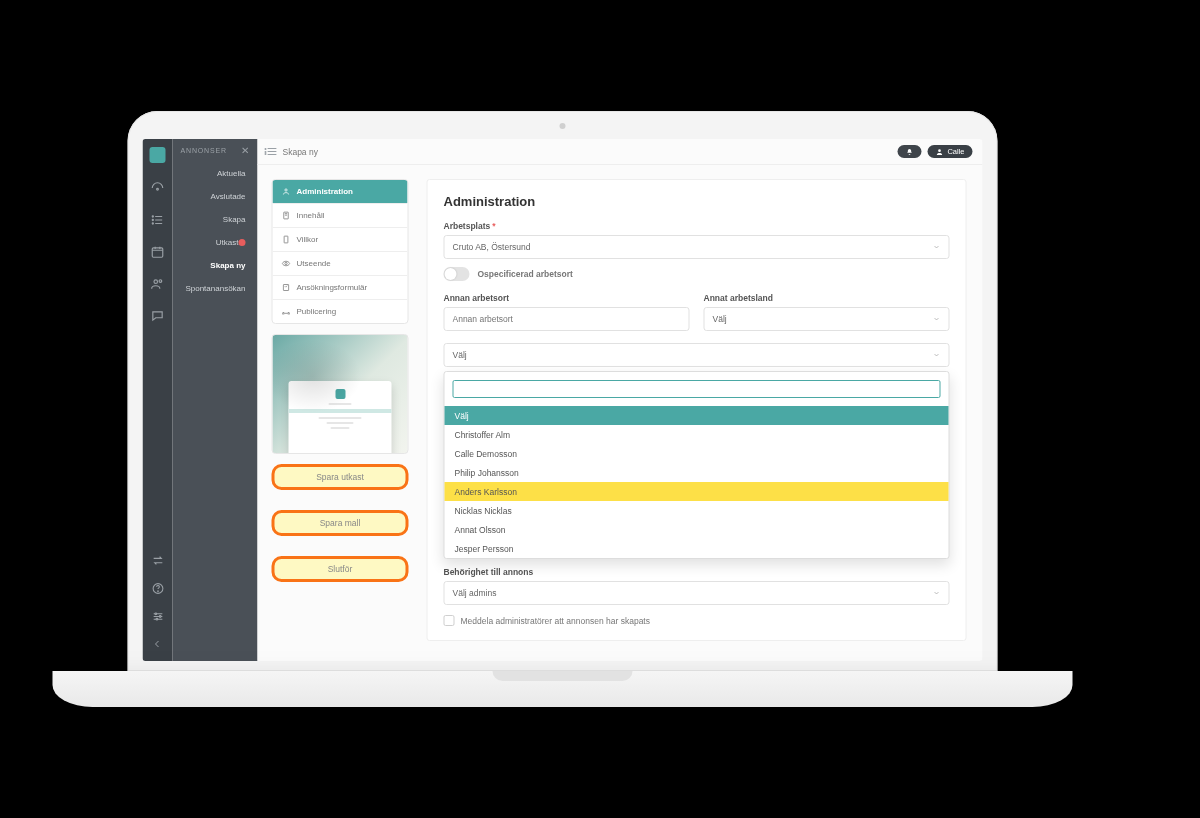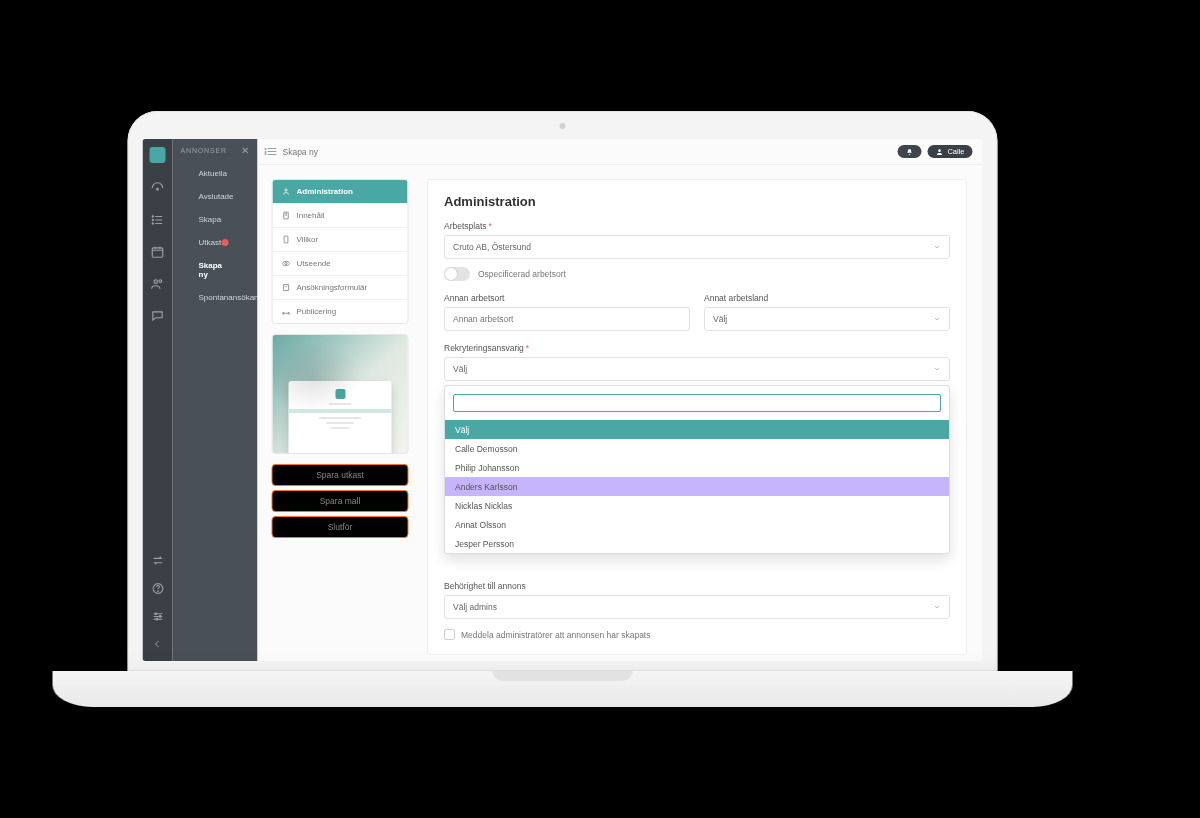--- a/index.html
+++ b/index.html
@@ -31,21 +31,21 @@
   .rail { width:30px; background:#3a4046; display:flex; flex-direction:column; align-items:center; padding-top:8px; gap:18px; }
   .rail .logo { width:16px;height:16px;border-radius:3px;background:#4aa8a4; }
   .rail-icon { width:14px;height:14px; color:#9aa0a6; display:flex;align-items:center;justify-content:center;}
   .rail-spacer{flex:1}
   .rail-bottom{display:flex;flex-direction:column;align-items:center;gap:14px;padding-bottom:10px;color:#9aa0a6}
 
   .nav { width:85px; background:#4a5057; color:#cfd3d7; font-size:8px; display:flex; flex-direction:column; }
   .nav-header{display:flex;align-items:center;justify-content:space-between;padding:6px 8px;color:#9aa0a6;}
   .nav-title{letter-spacing:.12em;font-size:7px}
   .nav-close{font-size:10px;cursor:pointer}
-  .nav-item{padding:7px 26px;display:flex;align-items:center;justify-content:flex-start;cursor:pointer}
+  .nav-item{padding:7px 12px;display:flex;align-items:center;justify-content:flex-end;cursor:pointer}
   .nav-item.active{color:#fff;font-weight:600}
   .nav-dot{width:7px;height:7px;border-radius:50%;background:#e85d5d}
 
   .main { flex:1; background:#fbfbfb; display:flex; flex-direction:column; min-width:0;}
   .topbar{height:26px;border-bottom:1px solid #eee;display:flex;align-items:center;justify-content:space-between;padding:0 10px;font-size:8.5px;color:#777}
   .topbar-left{display:flex;align-items:center;gap:6px}
   .icon-dots{display:inline-flex;flex-direction:column;gap:1.5px}
   .icon-dots span{width:9px;height:1.3px;background:#9aa0a6;border-radius:1px;position:relative}
   .icon-dots span::before{content:"";position:absolute;left:-3px;top:-0.2px;width:2px;height:2px;border-radius:50%;background:#9aa0a6}
   .pill{display:inline-flex;align-items:center;gap:4px;background:#3a4046;color:#fff;border-radius:10px;padding:2px 8px;font-size:7.5px}
@@ -61,47 +61,47 @@
   .step.active{background:#4aa8a4;color:#fff;font-weight:600}
   .step-ico{width:9px;height:9px;display:inline-block}
 
   .preview{width:100%;height:120px;border-radius:4px;background:linear-gradient(135deg,#6aa9a5 0%,#dfe9e1 55%,#f2f4ee 100%);position:relative;overflow:hidden;border:1px solid #e6e6e6}
   .preview::after{content:"";position:absolute;inset:0;background:radial-gradient(80px 60px at 30% 35%, rgba(0,0,0,.12), transparent 60%)}
   .preview-card{position:absolute;left:16px;right:16px;bottom:-6px;height:78px;background:#fff;border-radius:3px;box-shadow:0 4px 10px rgba(0,0,0,.15);padding:8px 12px}
   .preview-card .pc-logo{width:10px;height:10px;border-radius:2px;background:#4aa8a4;margin:0 auto 4px auto}
   .preview-card .pc-bar{height:2px;background:#e6e6e6;border-radius:1px;margin:2px auto}
   .preview-card .pc-hl{height:4px;background:#cfe8e4;margin:4px -12px;}
 
-  .btn{border:1px solid #f97316;border-radius:4px;background:#000000;color:#888;font-size:8.5px;padding:5px 0;text-align:center;cursor:pointer}
-  .btn + .btn{margin-top:4px}
+  .btn{border:3px solid #f97316;border-radius:10px;background:#fef9c3;color:#888;font-size:8.5px;padding:5px 0;text-align:center;cursor:pointer}
+  .btn + .btn{margin-top:20px}
 
   .content{flex:1;padding:14px 16px 0 4px;overflow:auto;min-width:0}
   .card{background:#fff;border:1px solid #eee;border-radius:3px;padding:14px 16px;margin-bottom:12px}
   .h1{font-size:13px;font-weight:700;color:#333;margin-bottom:12px}
-  .lbl{font-size:8.5px;color:#555;font-weight:400;margin-bottom:4px;display:block}
+  .lbl{font-size:8.5px;color:#555;font-weight:700;margin-bottom:4px;display:block}
   .req{color:#e85d5d;margin-left:2px}
   .fld{border:1px solid #e1e1e1;border-radius:3px;background:#fff;padding:6px 8px;font-size:8.5px;color:#666;display:flex;align-items:center;justify-content:space-between;min-height:22px}
   .fld input{border:none;outline:none;font-size:8.5px;width:100%;color:#666;background:transparent}
   .chev{width:8px;height:8px}
   .chev path{stroke:#888;stroke-width:1.6;fill:none}
   .row{display:flex;gap:14px}
   .col{flex:1}
   .mt{margin-top:12px}
 
   .toggle{display:flex;align-items:center;gap:8px;margin-top:8px}
   .toggle-sw{width:26px;height:14px;border-radius:8px;background:#e3e3e3;position:relative}
   .toggle-sw::after{content:"";position:absolute;left:1px;top:1px;width:12px;height:12px;border-radius:50%;background:#fff;box-shadow:0 0 2px rgba(0,0,0,.2)}
-  .toggle-lbl{font-size:8.5px;color:#777;font-weight:400}
+  .toggle-lbl{font-size:8.5px;color:#777;font-weight:700}
 
   .dd{position:relative}
   .dd-panel{position:absolute;left:0;right:0;top:100%;margin-top:4px;background:#fff;border:1px solid #ddd;border-radius:3px;box-shadow:0 6px 14px rgba(0,0,0,.12);z-index:5}
   .dd-search{border:1px solid #4aa8a4;border-radius:2px;margin:8px;height:18px}
   .dd-item{font-size:8.5px;color:#555;padding:4.5px 10px;cursor:pointer}
   .dd-item.sel{background:#4aa8a4;color:#fff}
-  .dd-item.hover{background:#c4b5fd}
+  .dd-item.hover{background:#fde047}
 
   .chk{display:flex;align-items:center;gap:6px;margin-top:10px;font-size:8.5px;color:#777}
   .chk-box{width:11px;height:11px;border:1px solid #cfcfcf;border-radius:2px;background:#fff}
 
   .spacer-200{height:200px} 
 </style>
 </head>
 <body>
 
 <div class="laptop-wrap">
@@ -328,32 +328,32 @@
                   <div class="fld">
                     <span>Välj</span>
                     <svg class="chev" viewBox="0 0 24 24">
                         <path d="M6 9l6 6 6-6"></path>
                       </svg>
                   </div>
                 </div>
               </div>
 
               <div class="mt">
-                <label class="lbl"><span>Rekryteringsansvarig</span><span class="req">*</span></label>
                 <div class="dd">
                   <div class="fld">
                     <span>Välj</span>
                     <svg class="chev" viewBox="0 0 24 24">
                         <path d="M6 9l6 6 6-6"></path>
                       </svg>
                   </div>
                   <div class="dd-panel">
                     <div class="dd-search"></div>
                     <div id="dd-options">
                         <div class="dd-item sel">Välj</div>
+                        <div class="dd-item">Christoffer Alm</div>
                         <div class="dd-item">Calle Demosson</div>
                         <div class="dd-item">Philip Johansson</div>
                         <div class="dd-item hover">Anders Karlsson</div>
                         <div class="dd-item">Nicklas Nicklas</div>
                         <div class="dd-item">Annat Olsson</div>
                         <div class="dd-item">Jesper Persson</div>
                       </div>
                   </div>
                 </div>
                 <div class="spacer-200"></div>

